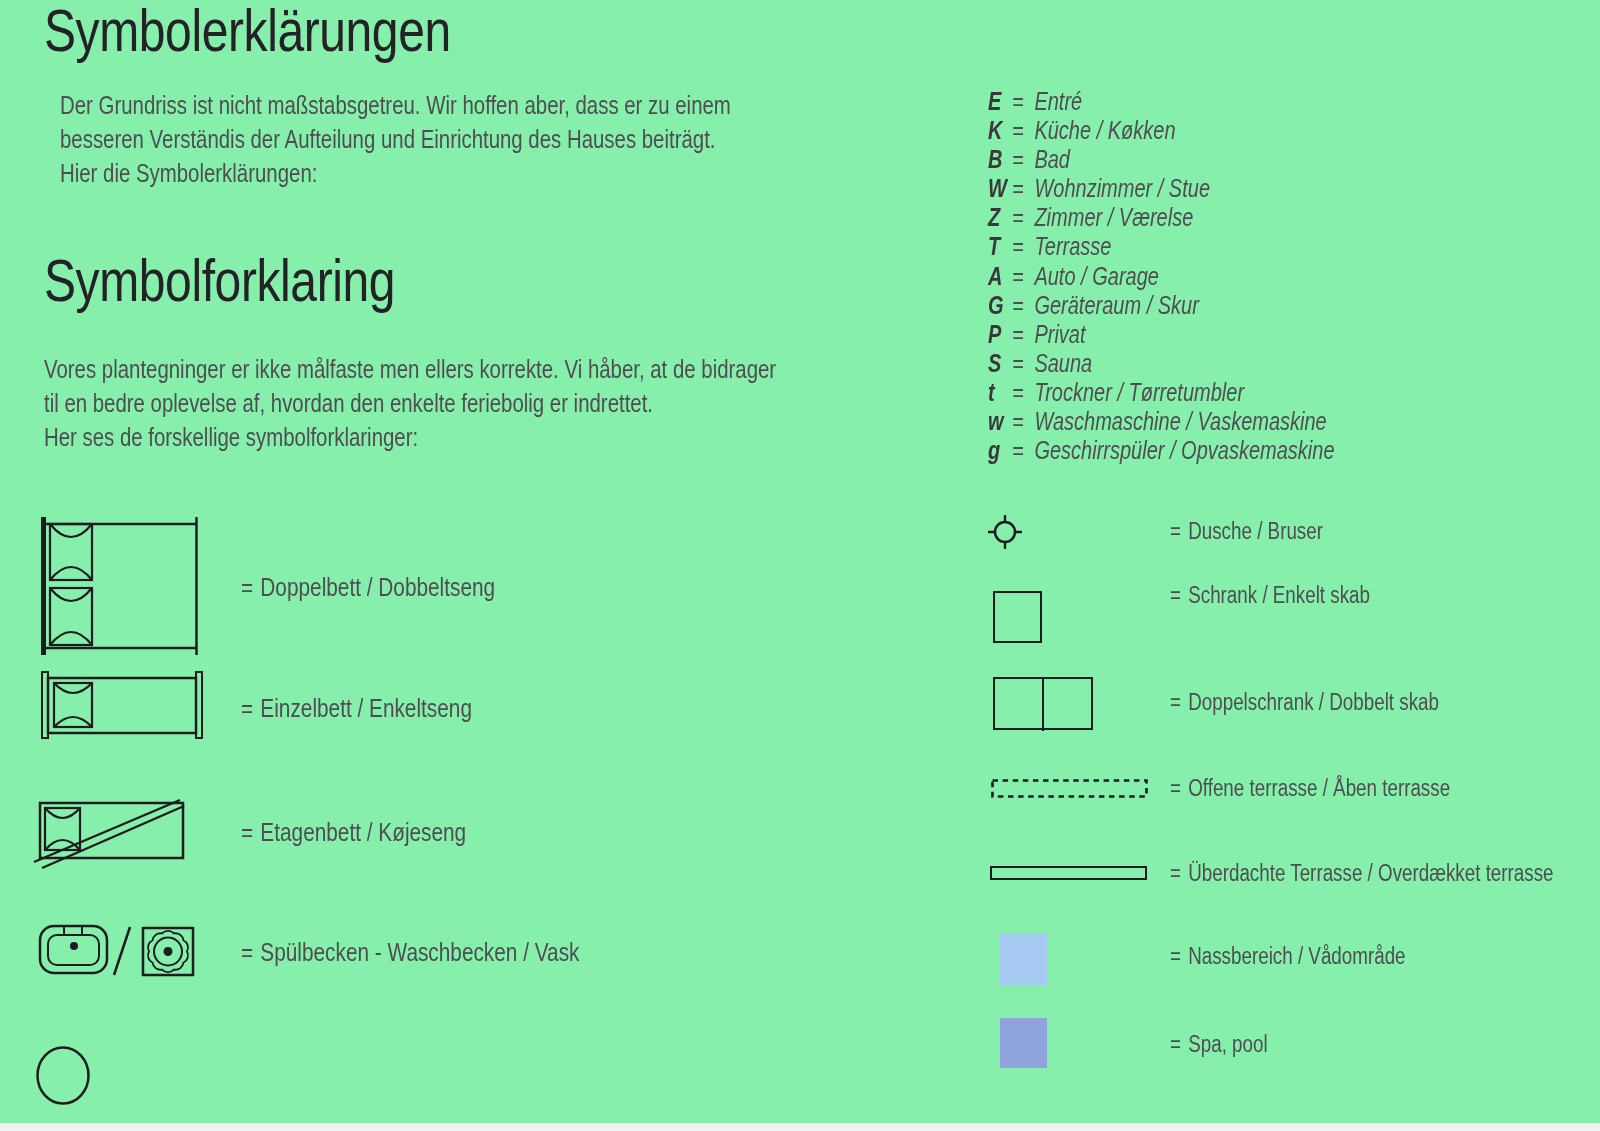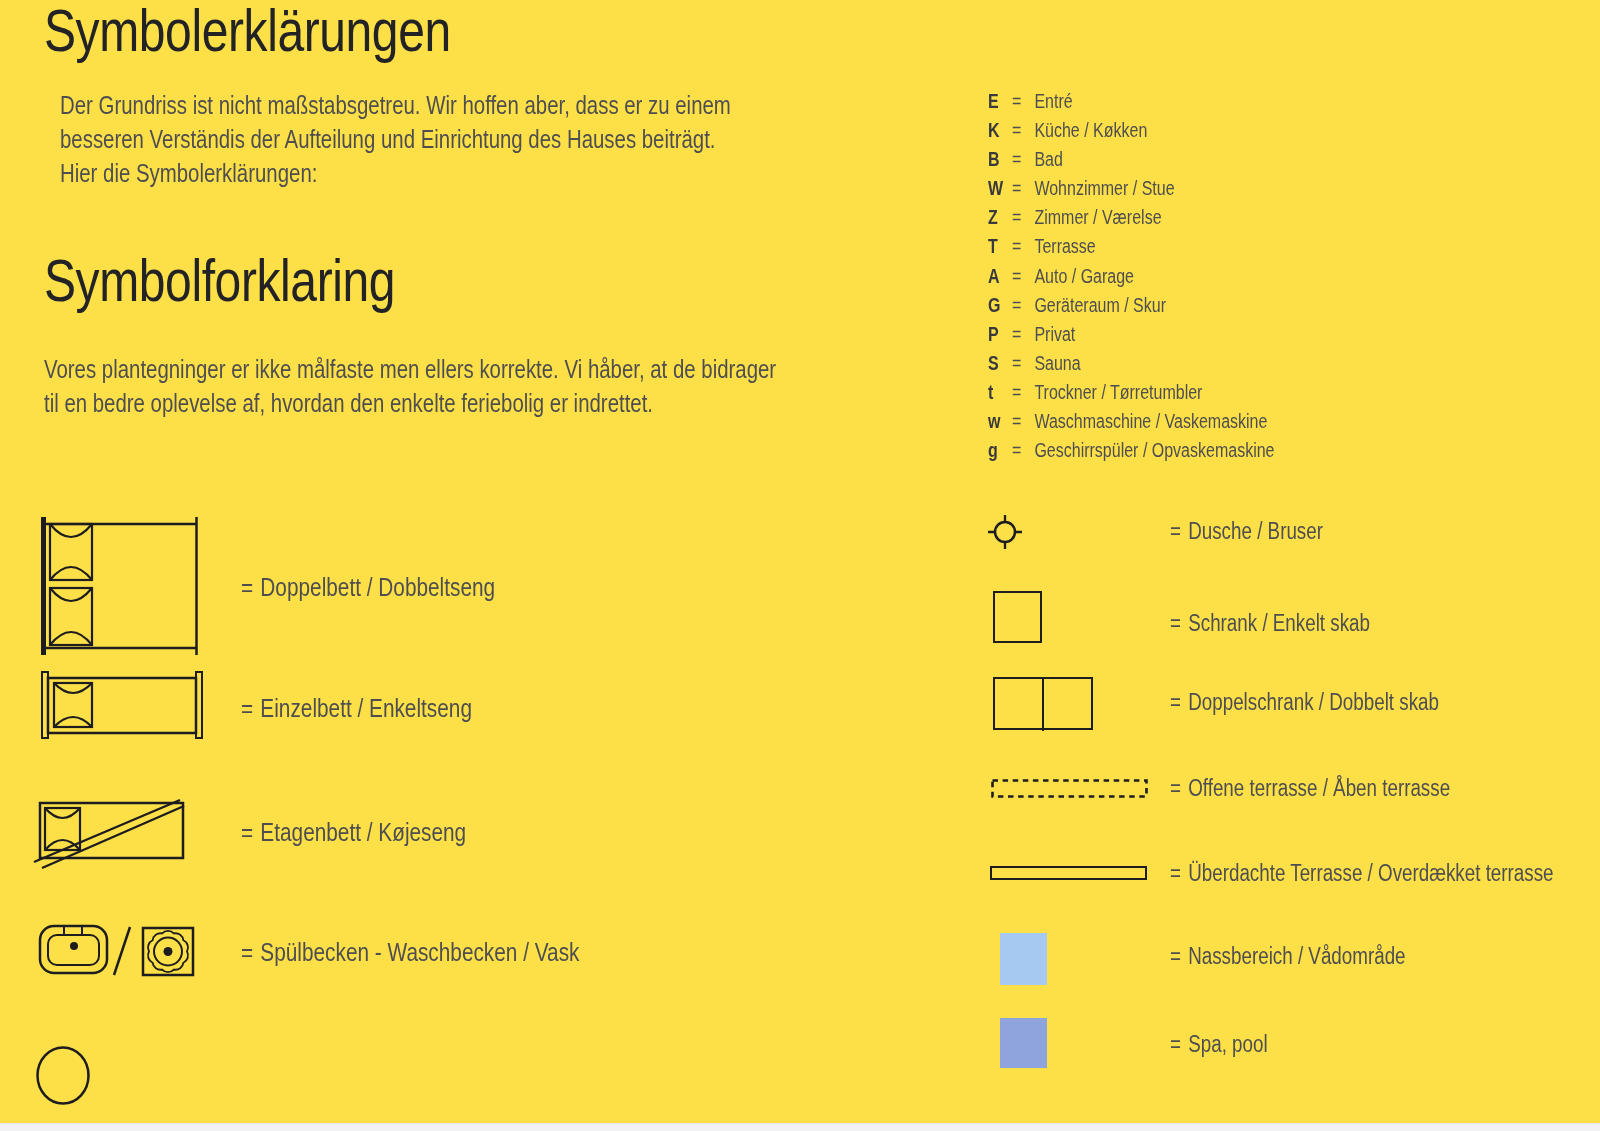--- a/index.html
+++ b/index.html
@@ -1,29 +1,29 @@
 <!DOCTYPE html>
 <html><head>
 <meta charset="utf-8">
 <style>
   * { margin:0; padding:0; box-sizing:border-box; }
   html,body { background:#fdfdfe; }
   .canvas {
     position:relative; width:1600px; height:1131px;
-    background:#fde047; overflow:hidden;
+    background:#86efac; overflow:hidden;
     font-family:"Liberation Sans","DejaVu Sans",sans-serif;
     color:#4e4e50;
   }
   .cond { display:inline-block; transform:scaleX(0.8); transform-origin:0 50%; white-space:nowrap; }
   .h-title { position:absolute; left:44px; font-size:60px; font-weight:400; color:#232325; letter-spacing:-0.5px; line-height:66px; }
   .para { position:absolute; left:44px; font-size:25.5px; color:#4e4e50; }
   .para .pline { height:34px; line-height:34px; }
   
   .codes { position:absolute; left:988px; top:87px; width:430px; }
-  .code-row { height:29.1px; line-height:29.1px; font-size:20px; }
+  .code-row { height:29.1px; line-height:29.1px; font-size:25px;font-style:italic; }
   .code-key { display:inline-block; width:30px; font-weight:700; color:#39393b; }
   .code-eq  { display:inline-block; width:28px; color:#4e4e50; }
   .code-val { color:#4e4e50; }
   
   .llabel { position:absolute; left:217px; height:30px; line-height:30px; font-size:26px; color:#4e4e50;margin-left:24px; }
   .rlabel { position:absolute; left:1170px; height:28px; line-height:28px; font-size:23.5px; color:#4e4e50; }
   .eq { margin-right:9px; }
   svg { position:absolute; display:block; }
   .box { position:absolute; border:2.5px solid #1d1d1f; background:transparent; }
   .swatch { position:absolute; }
@@ -43,20 +43,21 @@
     <div class="pline"><span class="cond">besseren Verständis der Aufteilung und Einrichtung des Hauses beiträgt.</span></div>
     <div class="pline"><span class="cond">Hier die Symbolerklärungen:</span></div>
   </div>
 
   <div class="h-title" style="top:248px;">
     <span class="cond">Symbolforklaring</span>
   </div>
   <div class="para" style="top:352px;">
     <div class="pline"><span class="cond">Vores plantegninger er ikke målfaste men ellers korrekte. Vi håber, at de bidrager</span></div>
     <div class="pline"><span class="cond">til en bedre oplevelse af, hvordan den enkelte feriebolig er indrettet.</span></div>
+    <div class="pline"><span class="cond">Her ses de forskellige symbolforklaringer:</span></div>
   </div>
 
   <div class="codes">
     <div class="code-row"><span class="cond"><span class="code-key">E</span><span class="code-eq">=</span><span class="code-val">Entré</span></span></div>
     <div class="code-row"><span class="cond"><span class="code-key">K</span><span class="code-eq">=</span><span class="code-val">Küche / Køkken</span></span></div>
     <div class="code-row"><span class="cond"><span class="code-key">B</span><span class="code-eq">=</span><span class="code-val">Bad</span></span></div>
     <div class="code-row"><span class="cond"><span class="code-key">W</span><span class="code-eq">=</span><span class="code-val">Wohnzimmer / Stue</span></span></div>
     <div class="code-row"><span class="cond"><span class="code-key">Z</span><span class="code-eq">=</span><span class="code-val">Zimmer / Værelse</span></span></div>
     <div class="code-row"><span class="cond"><span class="code-key">T</span><span class="code-eq">=</span><span class="code-val">Terrasse</span></span></div>
     <div class="code-row"><span class="cond"><span class="code-key">A</span><span class="code-eq">=</span><span class="code-val">Auto / Garage</span></span></div>
@@ -139,21 +140,21 @@
     <g stroke="#1d1d1f" fill="none">
       <circle cx="19" cy="19" r="10" stroke-width="2.5"></circle>
       <path d="M19,2 L19,8.5 M19,29.5 L19,36 M2,19 L8.5,19 M29.5,19 L36,19" stroke-width="2.3"></path>
     </g>
   </svg>
   <div class="rlabel" style="top:517px;">
     <span class="cond"><span class="eq">=</span><span>Dusche / Bruser</span></span>
   </div>
 
   <div class="box" style="left:993px; top:591px; width:49px; height:52px;"></div>
-  <div class="rlabel" style="top:609px;text-decoration:underline;">
+  <div class="rlabel" style="top:581px;text-decoration:underline;">
     <span class="cond"><span class="eq">=</span><span>Schrank / Enkelt skab</span></span>
   </div>
 
   <div class="box" style="left:993px; top:677px; width:100px; height:53px;">
     <div class="divider-v" style="left:46.5px;"></div>
   </div>
   <div class="rlabel" style="top:688px;">
     <span class="cond"><span class="eq">=</span><span>Doppelschrank / Dobbelt skab</span></span>
   </div>
 

